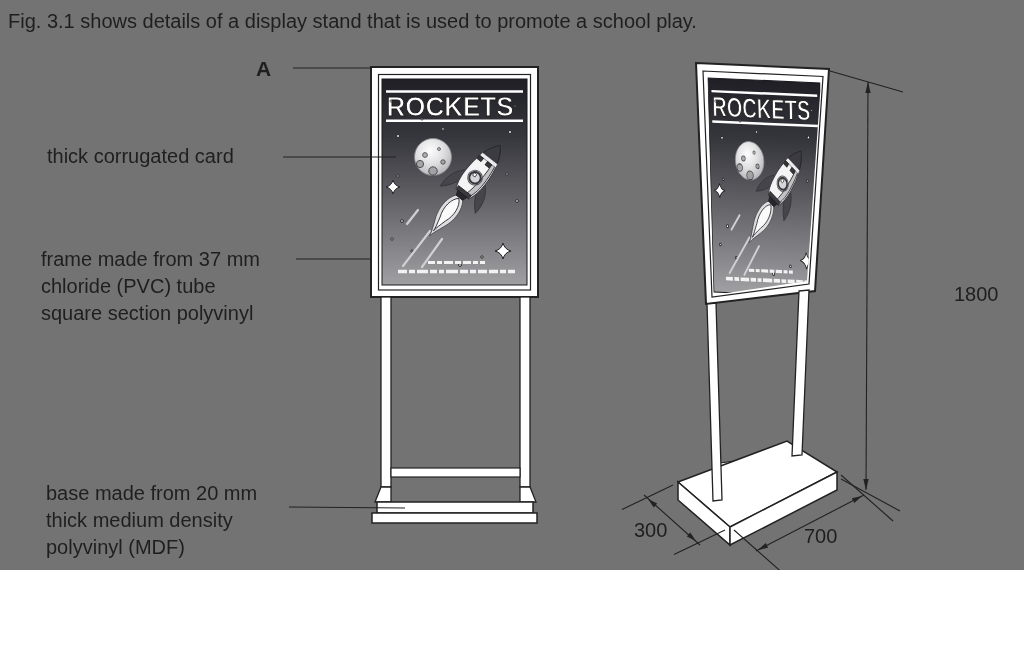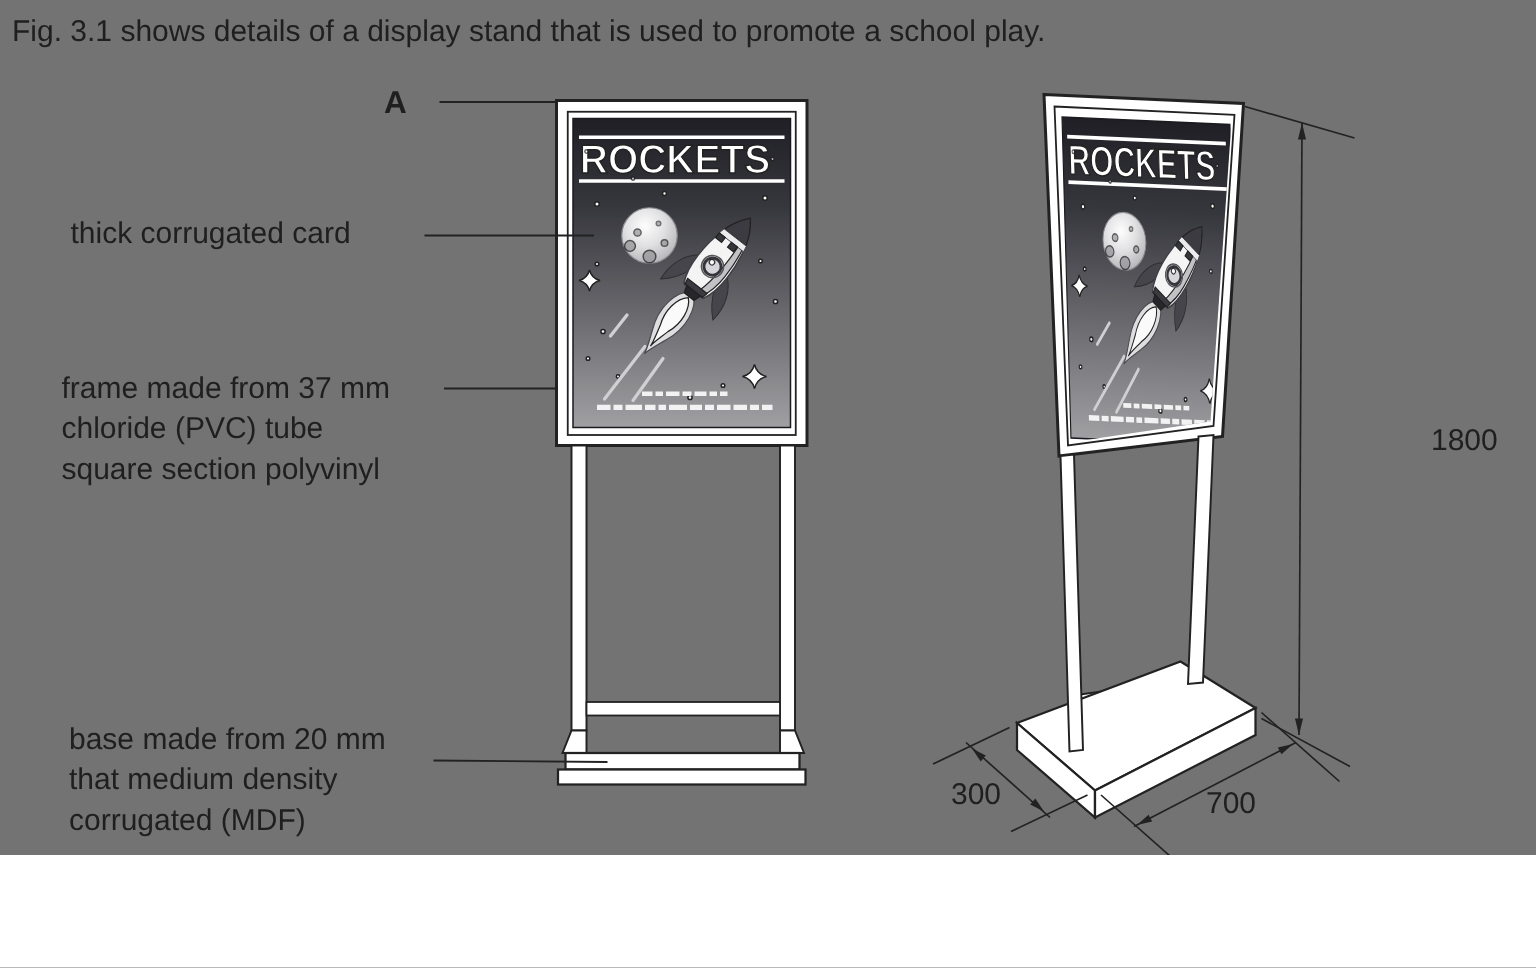--- a/index.html
+++ b/index.html
@@ -178,22 +178,22 @@
   </div>
 
   <div class="txt callout-frame">
     <div>frame made from 37 mm</div>
     <div>chloride (PVC) tube</div>
     <div>square section polyvinyl</div>
   </div>
 
   <div class="txt callout-base">
     <div>base made from 20 mm</div>
-    <div>that medium density</div>
-    <div>corrugated (MDF)</div>
+    <div>thick medium density</div>
+    <div>polyvinyl (MDF)</div>
   </div>
 
   <div class="txt dim-1800">1800</div>
   <div class="txt dim-300">300</div>
   <div class="txt dim-700">700</div>
 
   <div class="txt caption bold">Fig. 3.1</div>
 </div>
 
 </body></html>

